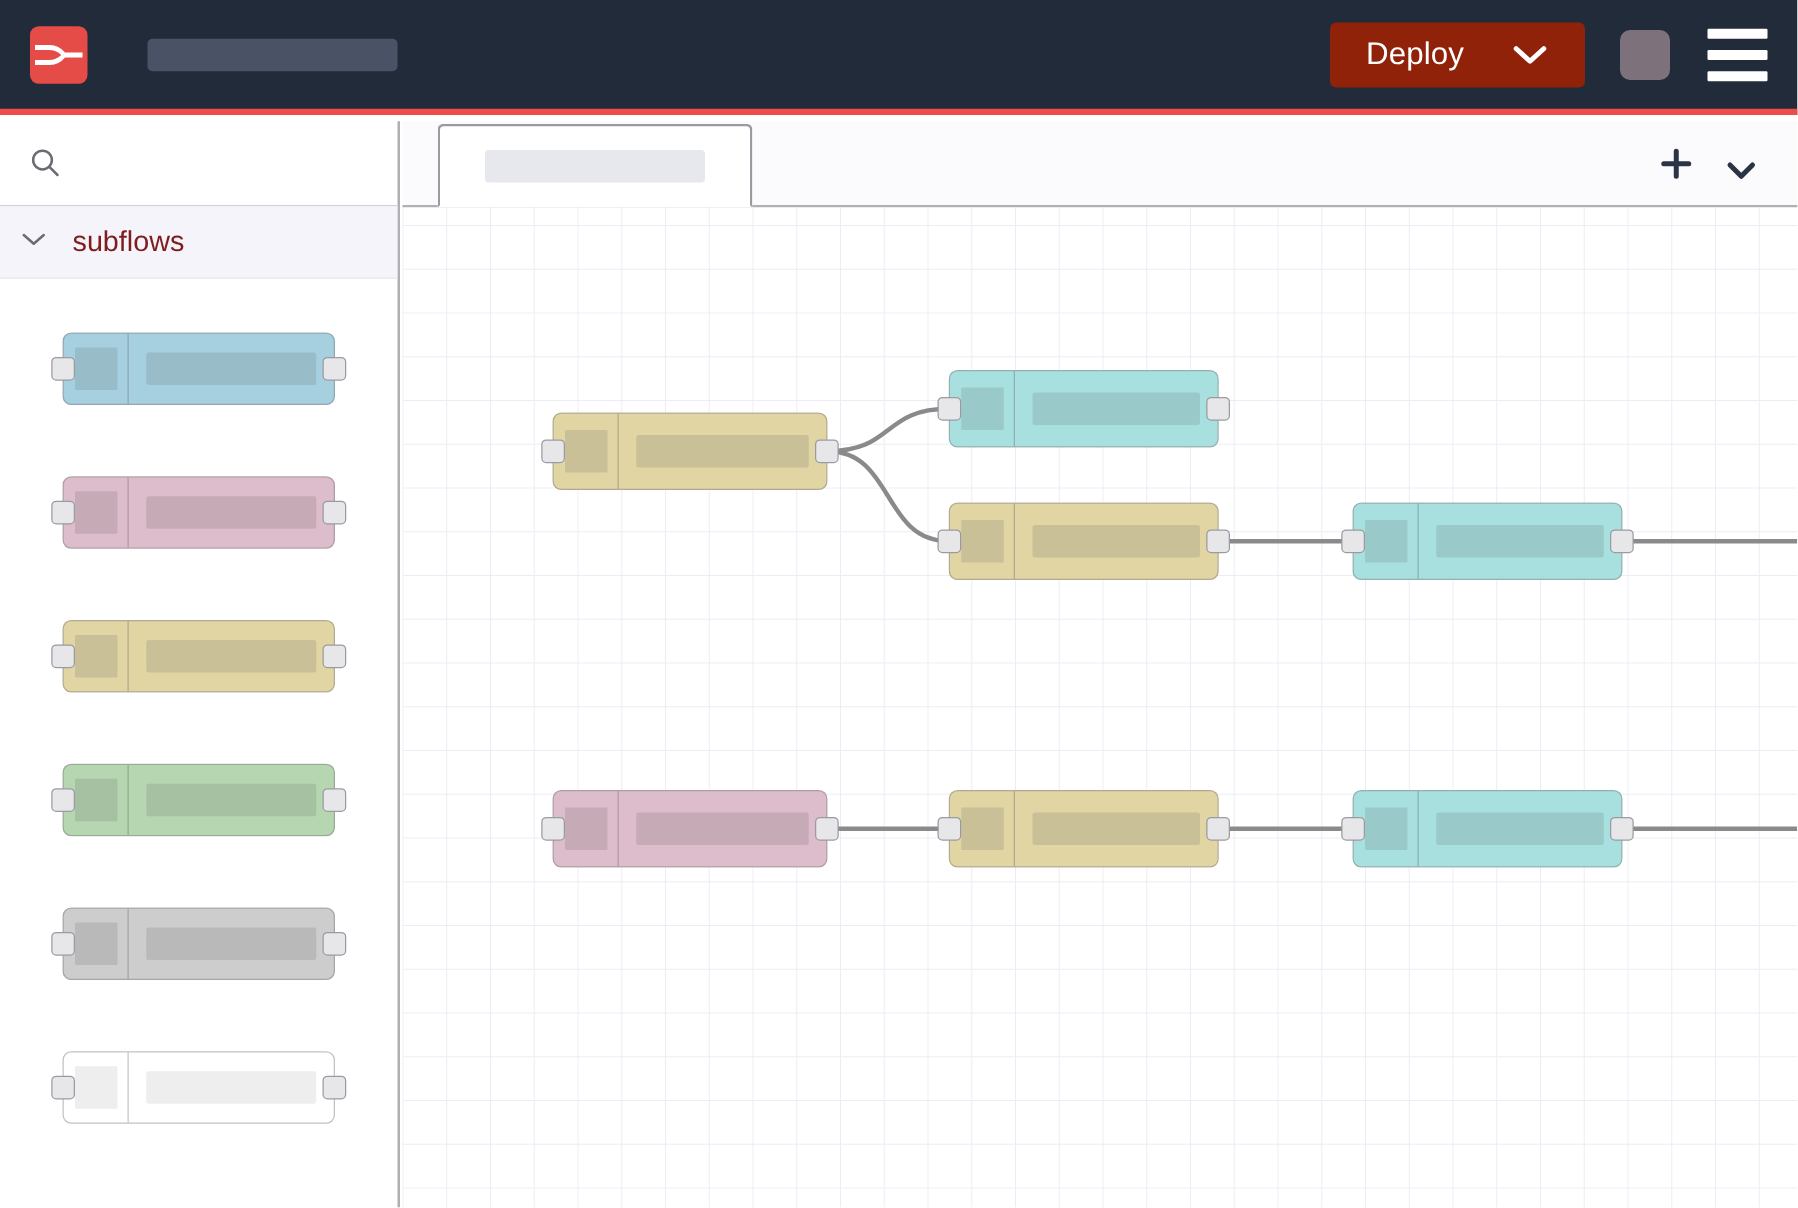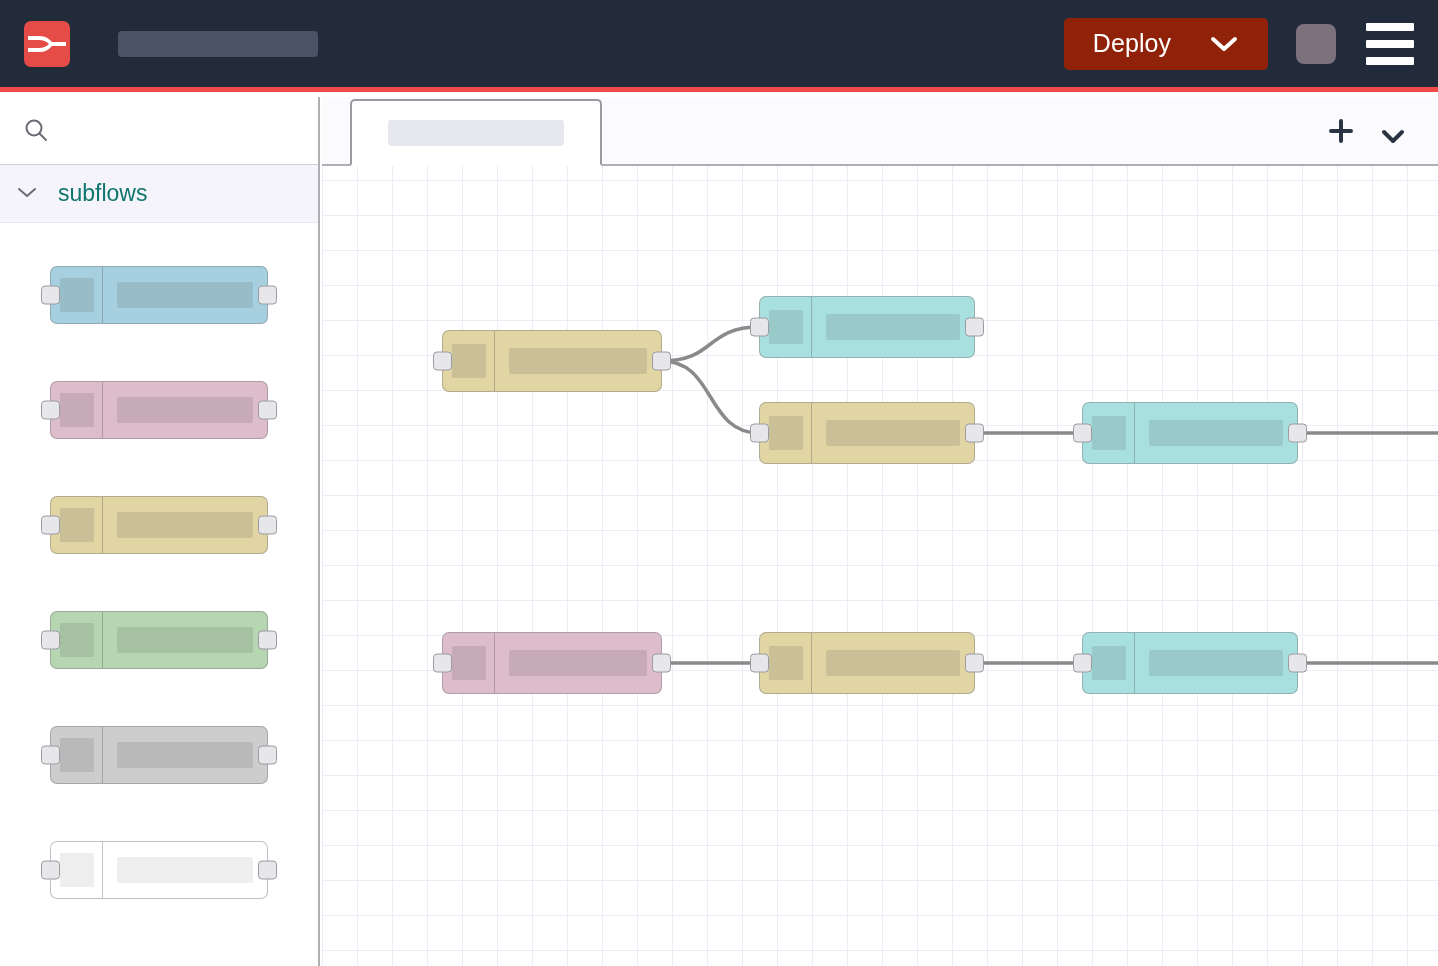--- a/index.html
+++ b/index.html
@@ -61,21 +61,21 @@
   .palette-search {
     height: 68px; border-bottom: 1px solid #cfcfd4;
     display: flex; align-items: center; padding-left: 22px;
   }
   .search-icon { display: block; cursor: text; }
   .palette-category {
     height: 58px; background: #f4f4fa;
     border-bottom: 1px solid #e6e6ee;
     display: flex; align-items: center; gap: 20px; padding-left: 16px; cursor: pointer;
   }
-  .cat-label { font-size: 23px; color: #0f766e; }
+  .cat-label { font-size: 23px; color: #7f1d1d; }
   .palette-list { padding-top: 14px; }
   .palette-row { height: 115px; display: flex; align-items: center; justify-content: center; }
 
   
   .node {
     position: relative; border-radius: 7px;
     display: flex; align-items: stretch;
     border: 1px solid rgba(120,120,120,.45);
   }
   .node-icon-cell {

